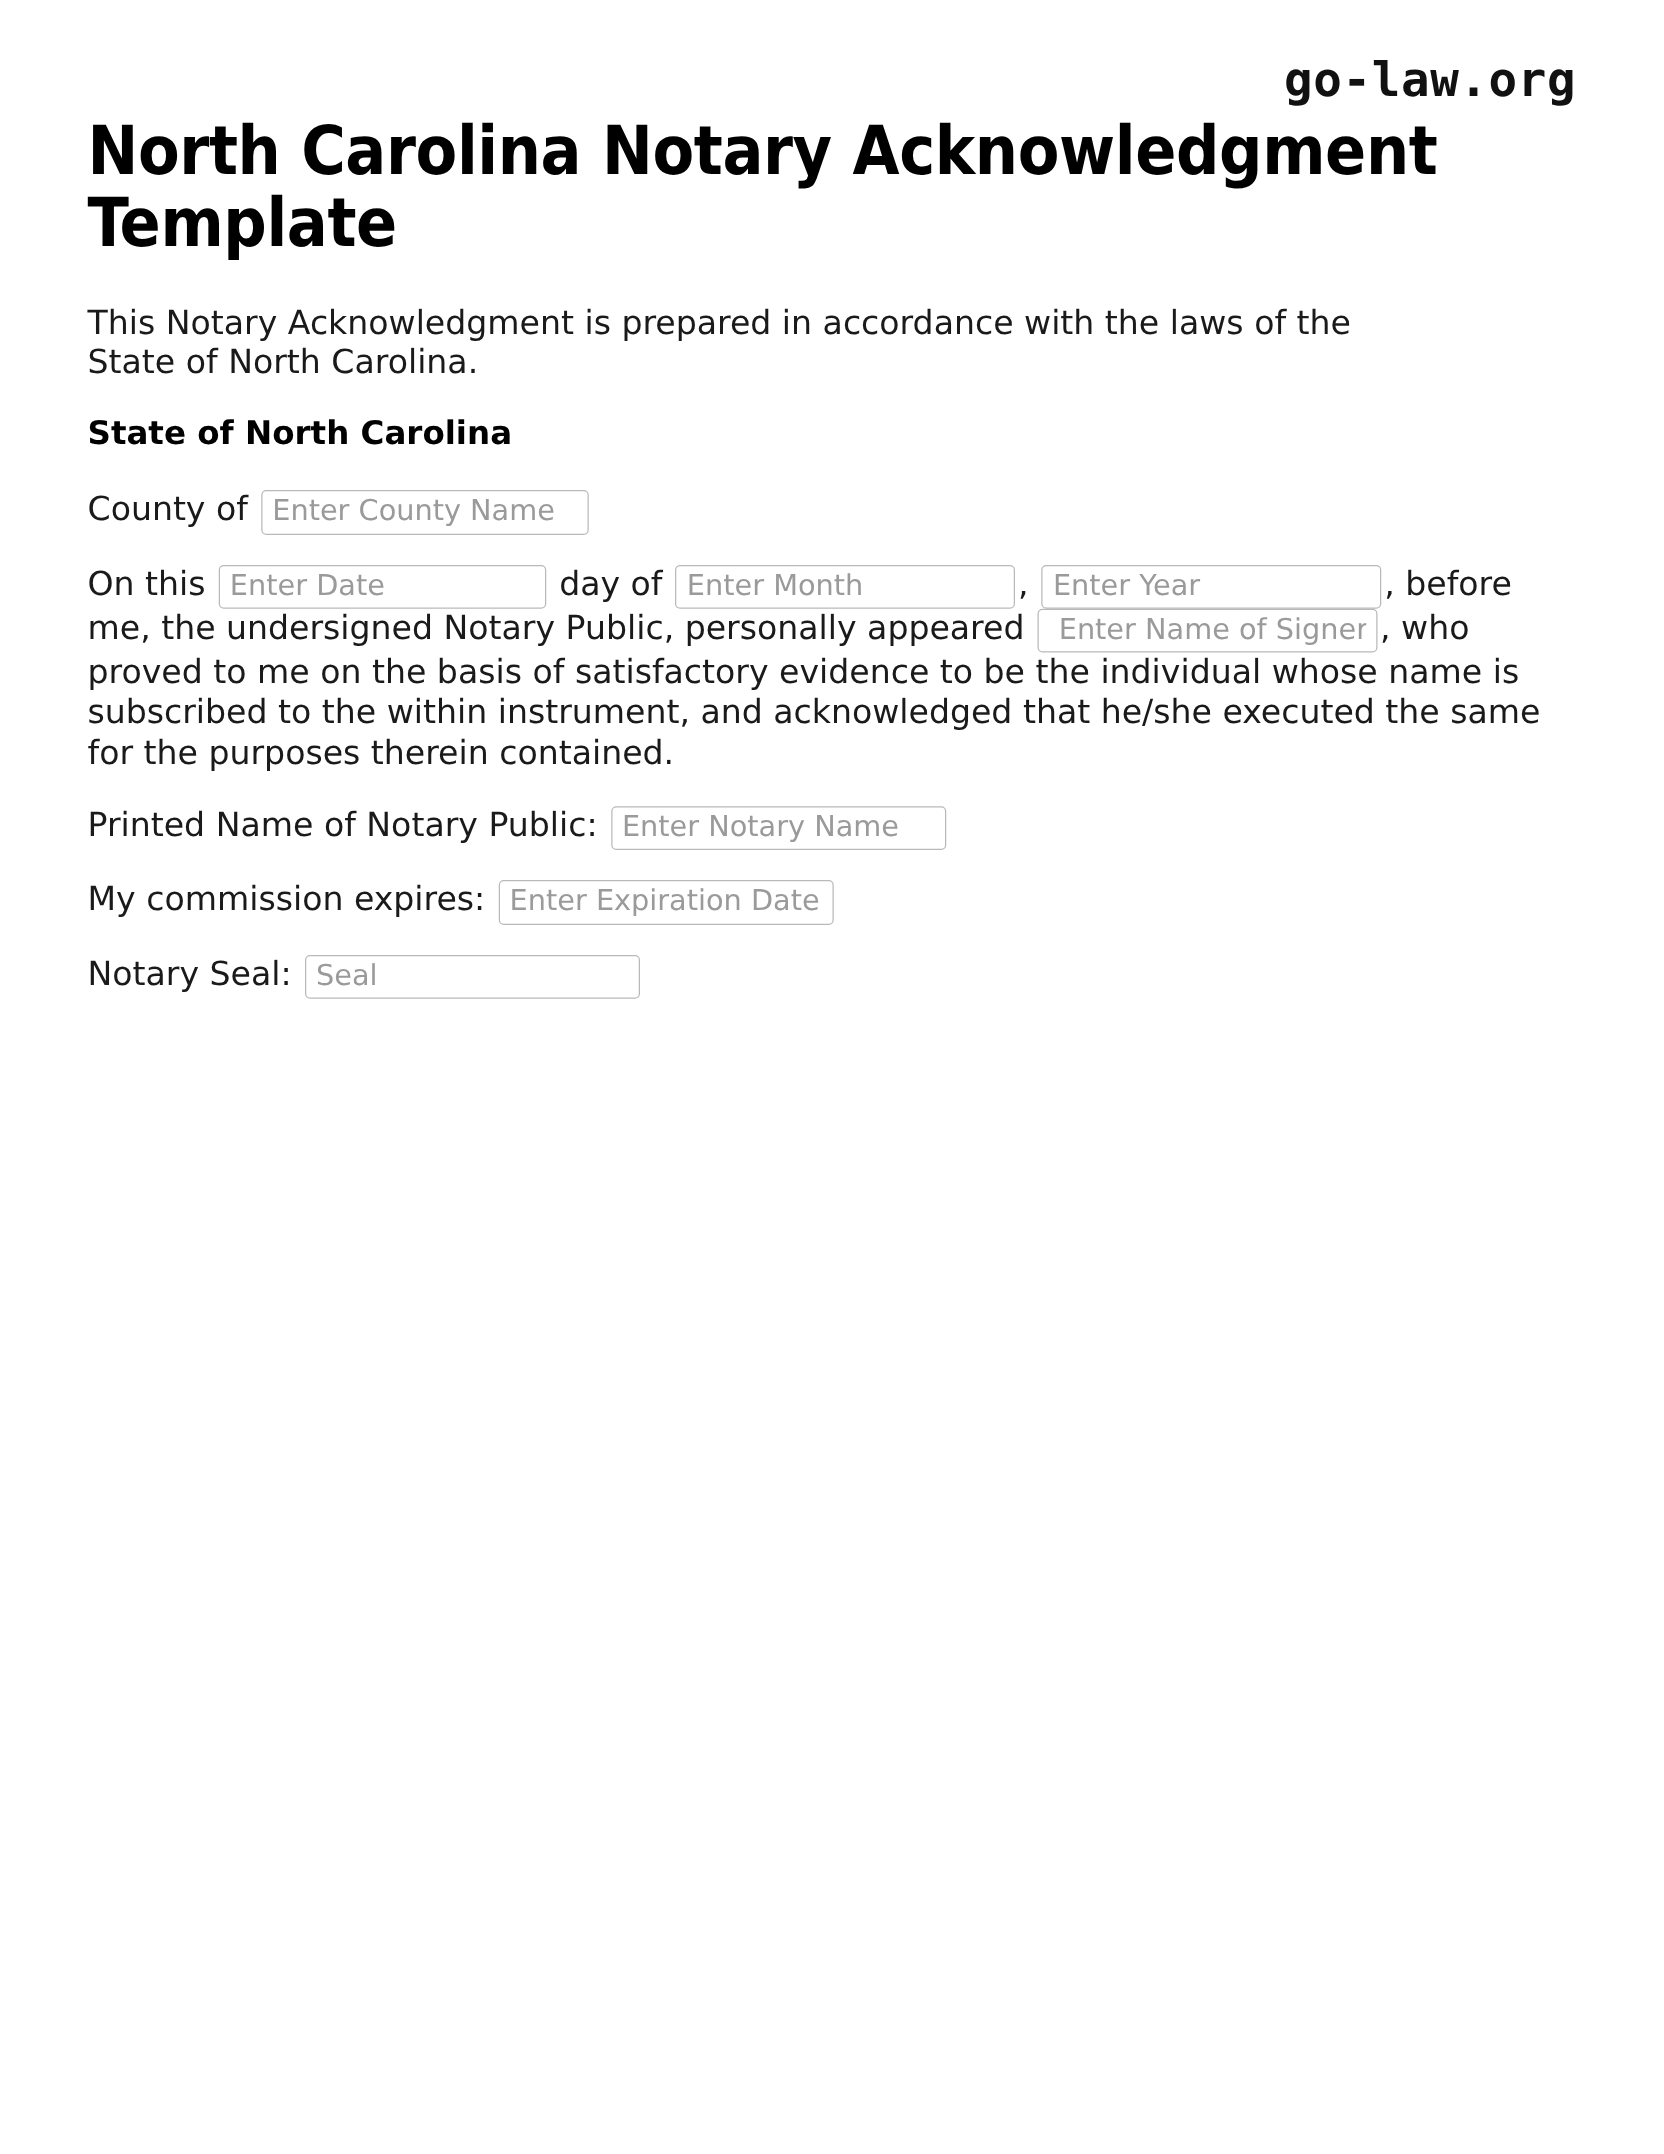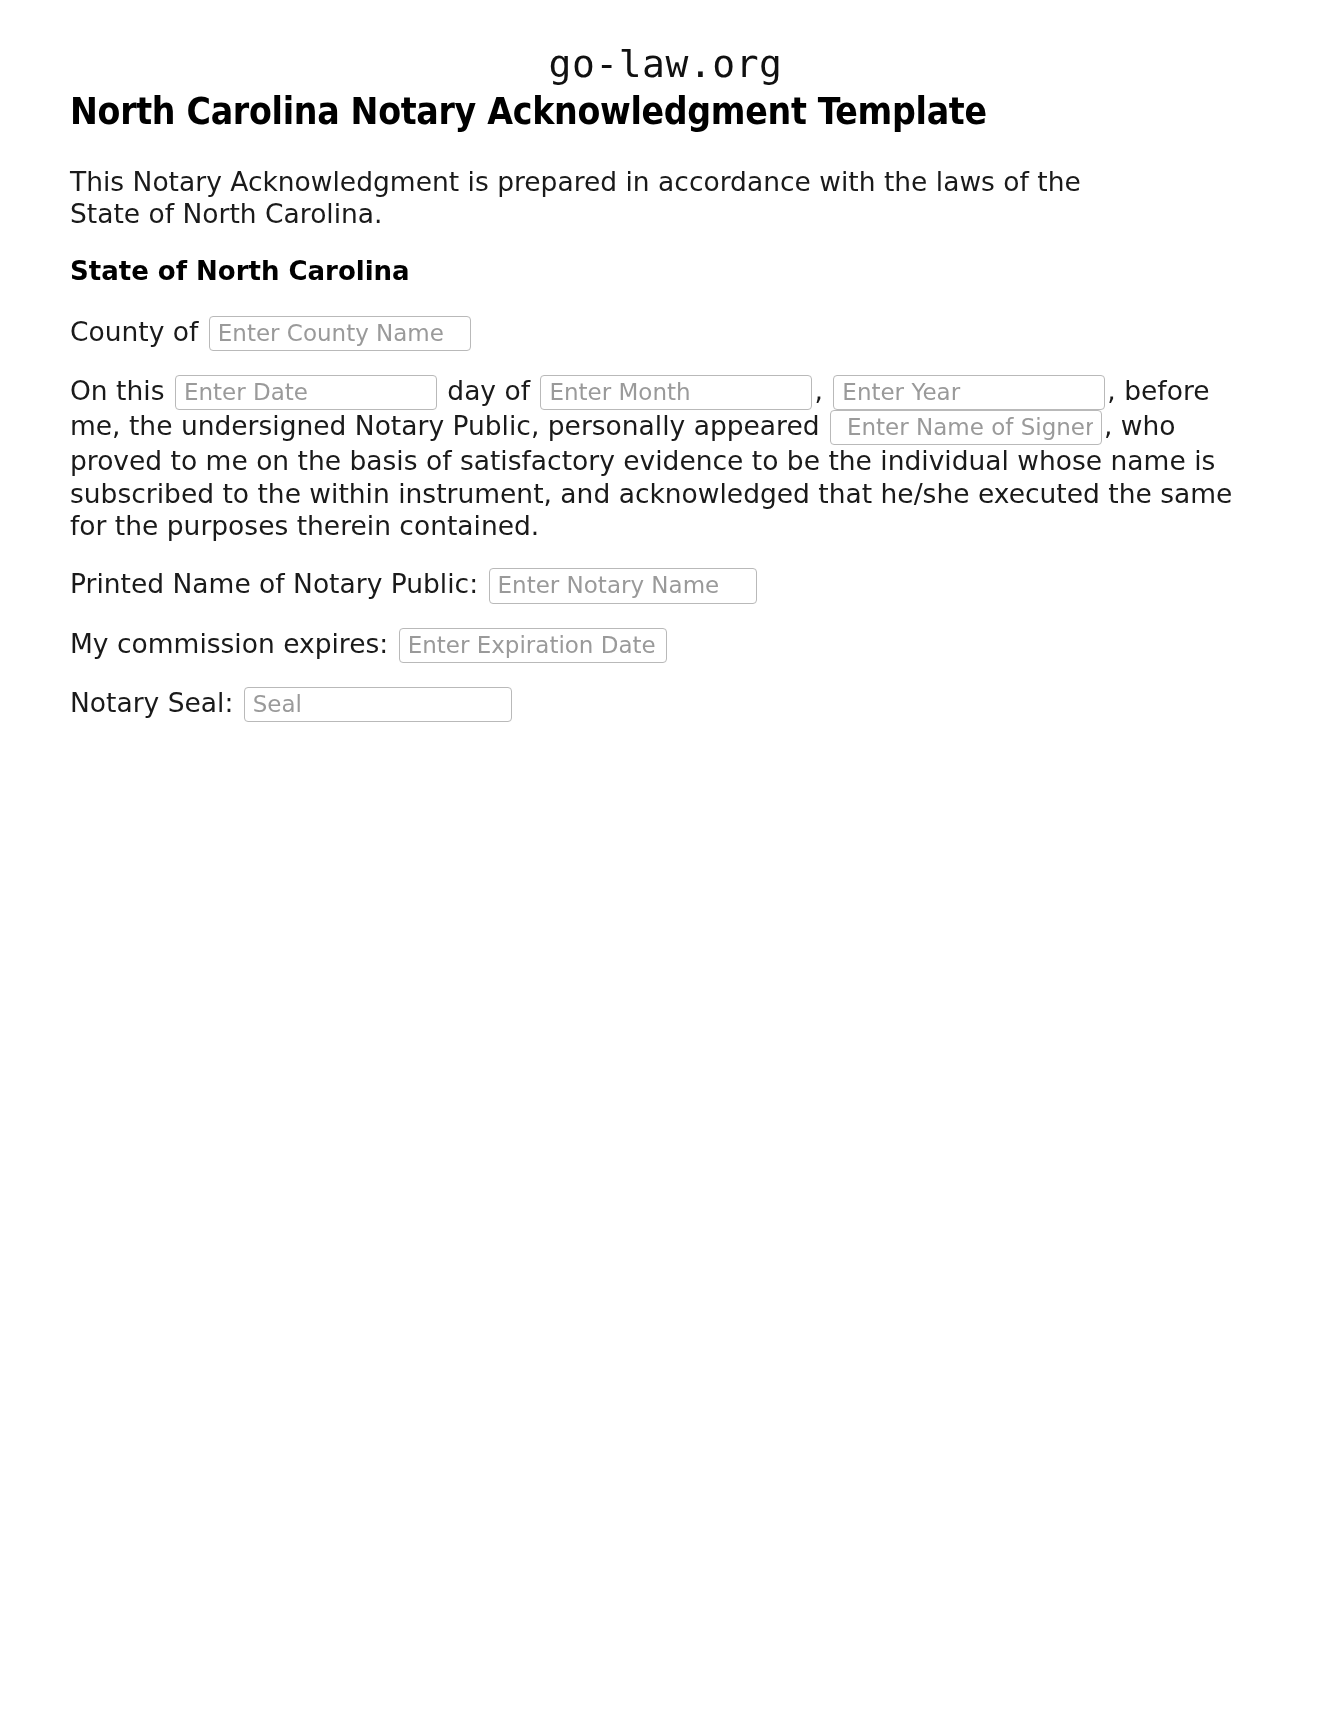--- a/index.html
+++ b/index.html
@@ -21,38 +21,39 @@
     width: 1331px;
     height: 1723px;
     box-sizing: border-box;
     padding: 40px 70px 0 70px;
     background: #ffffff;
     overflow: hidden;
   }
 
   
   .masthead {
-    text-align: center;
+    text-align: right;
     margin: 0 0 4px 0;
     height: 48px;
+    font-weight: bold;
   }
   .brand {
     font-family: "DejaVu Sans Mono", "Liberation Mono", monospace;
     font-size: 38px;
     line-height: 48px;
     letter-spacing: 0.5px;
     color: #111111;
     display: inline-block;
   }
 
   
   .doc-title {
     font-family: "DejaVu Sans Condensed", "DejaVu Sans", "Liberation Sans", sans-serif;
     font-weight: bold;
-    font-size: 37px;
+    font-size: 54px;
     line-height: 1.08;
     letter-spacing: -0.3px;
     margin: 0 0 34px 0;
     color: #000000;
     max-width: 1090px;
   }
 
   
   .para {
     font-size: 26.5px;

